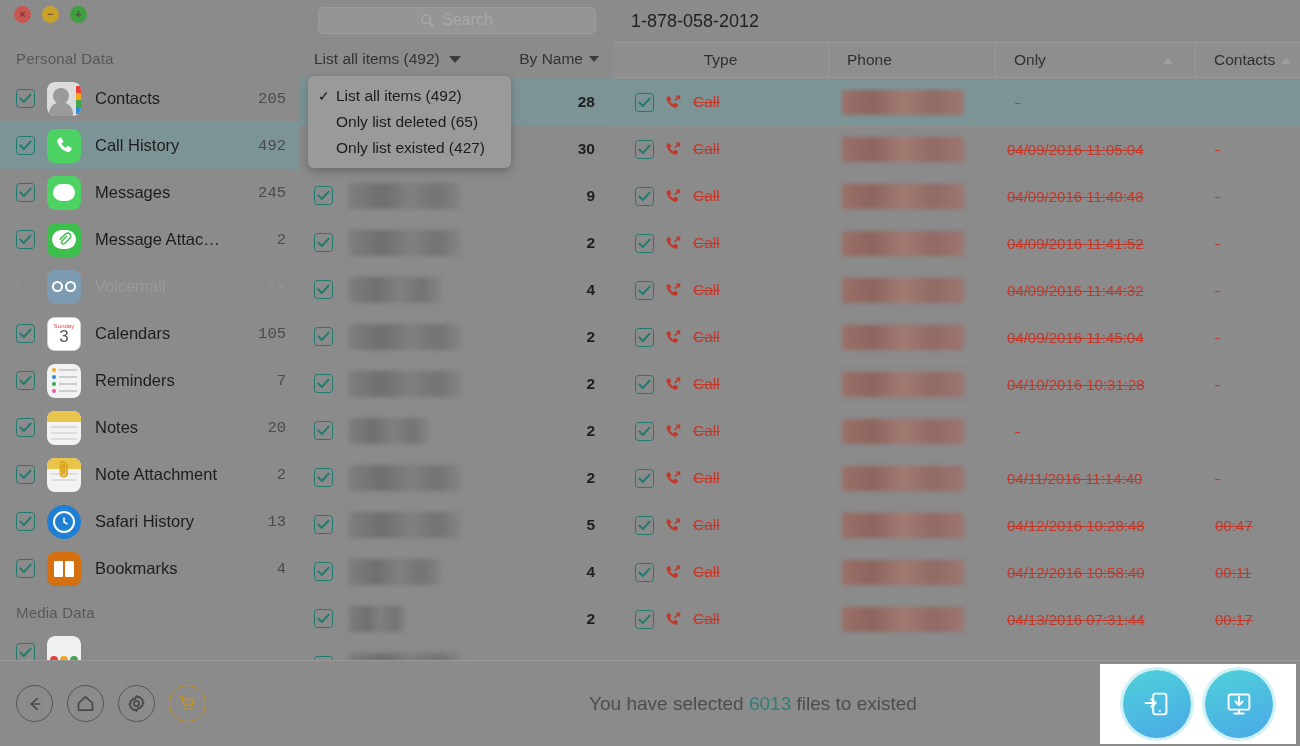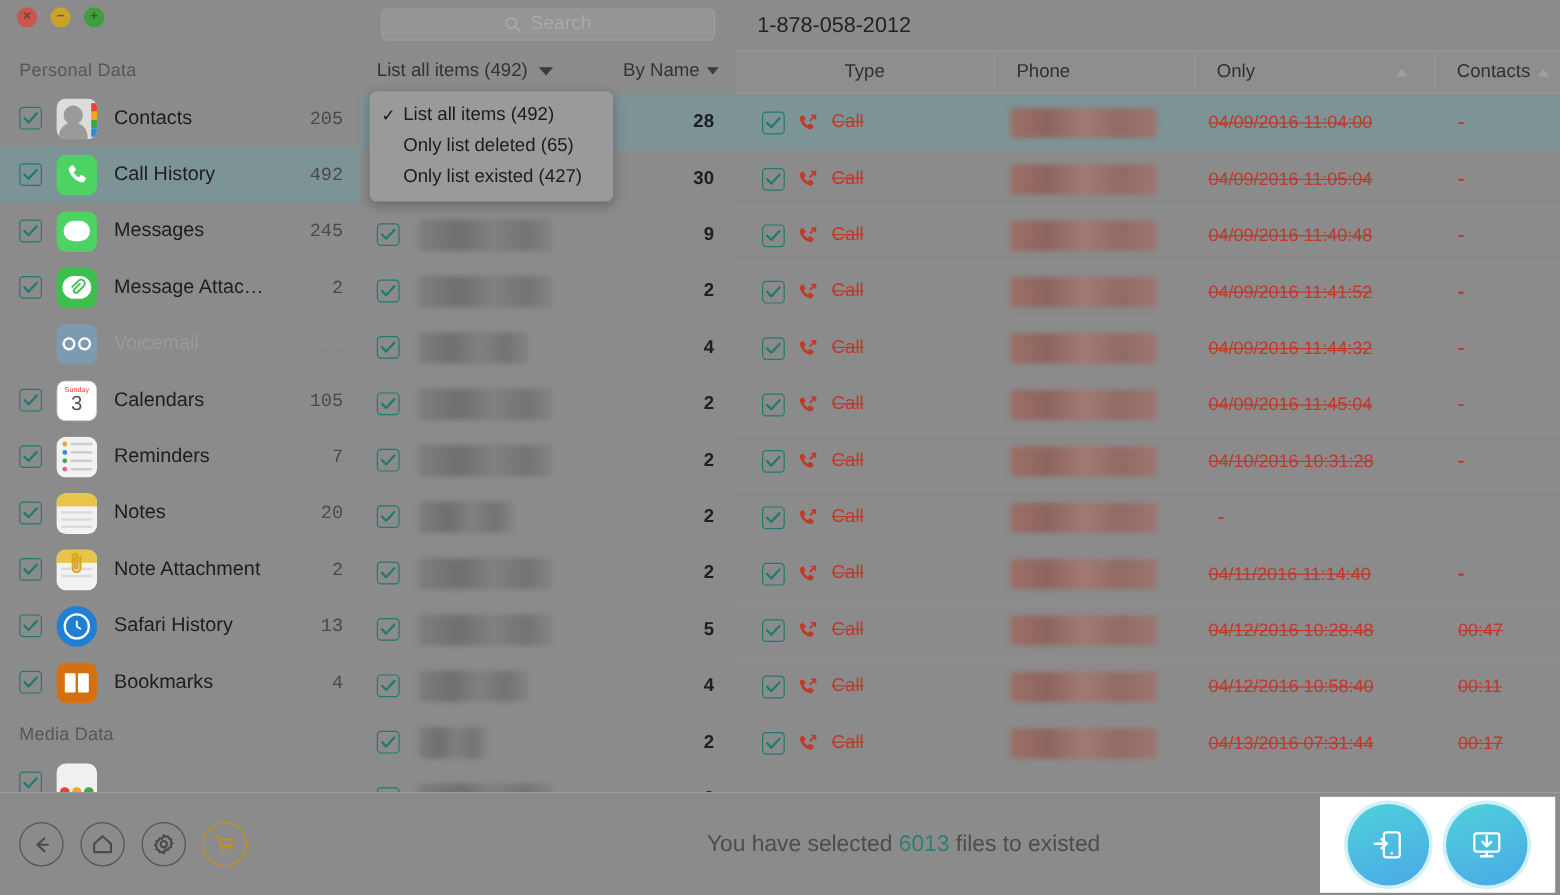--- a/index.html
+++ b/index.html
@@ -495,23 +495,20 @@
             </div>
             <svg width="19" height="19" viewBox="0 0 24 24">
               <path fill="#c0392b" d="M5.6 4.2c.6-.4 1.4-.2 1.8.4l1.6 2.6c.4.6.2 1.3-.3 1.7l-1.1.8c-.3.2-.3.5-.2.8a10.8 10.8 0 0 0 3.8 3.8c.3.2.6.1.8-.2l.8-1.1c.4-.5 1.1-.7 1.7-.3l2.6 1.6c.6.4.8 1.2.4 1.8l-.9 1.4c-.6.9-1.6 1.3-2.6 1.1C9 17.6 4.4 13 3.1 7.7c-.2-1 .2-2.1 1.1-2.7z"></path>
               <path fill="#c0392b" d="M15.2 3h5.3v5.3h-1.9V6.2l-4.2 4.2-1.4-1.4 4.2-4.2h-2z"></path>
             </svg>
             <span class="calltxt" style="">Call</span>
           </div>
           <div class="td c-phone">
             <div class="redphone"></div>
           </div>
-          <div class="td c-date">
-            <span class="deltext" style="">04/09/2016 11:04:00</span>
-          </div>
           <div class="td c-dur">
             <span class="deltext" style="">-</span>
           </div>
         </div>
         <div class="trow">
           <div class="td c-type">
             <div class="cbx">
               <svg width="13" height="11" viewBox="0 0 13 11">
                 <path d="M1.3 5.4 L4.8 9 L11.6 1.6" fill="none" stroke="#1f7a70" stroke-width="1.9" stroke-linecap="round" stroke-linejoin="round"></path>
               </svg>

